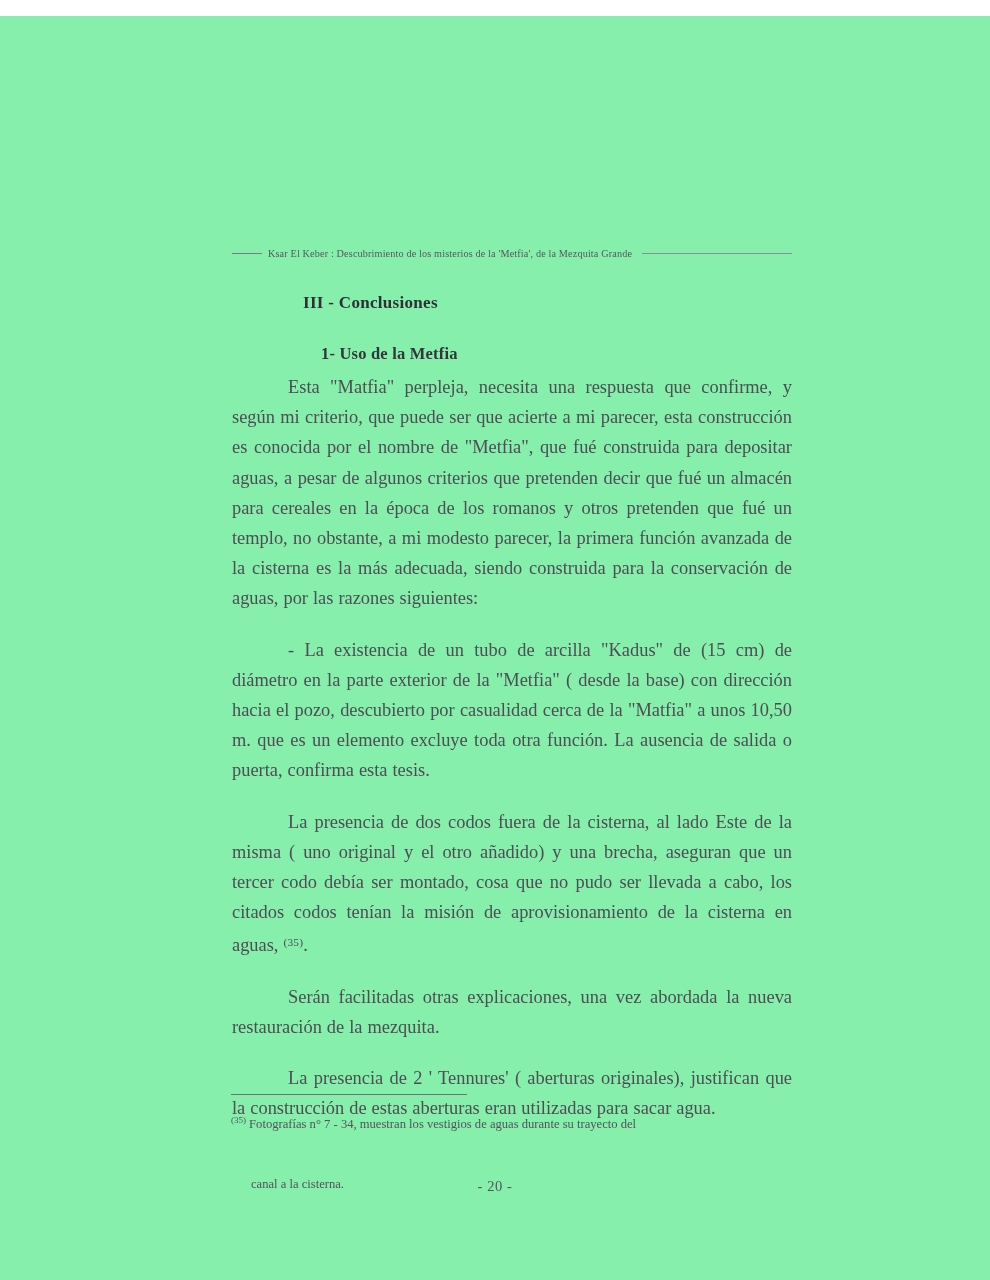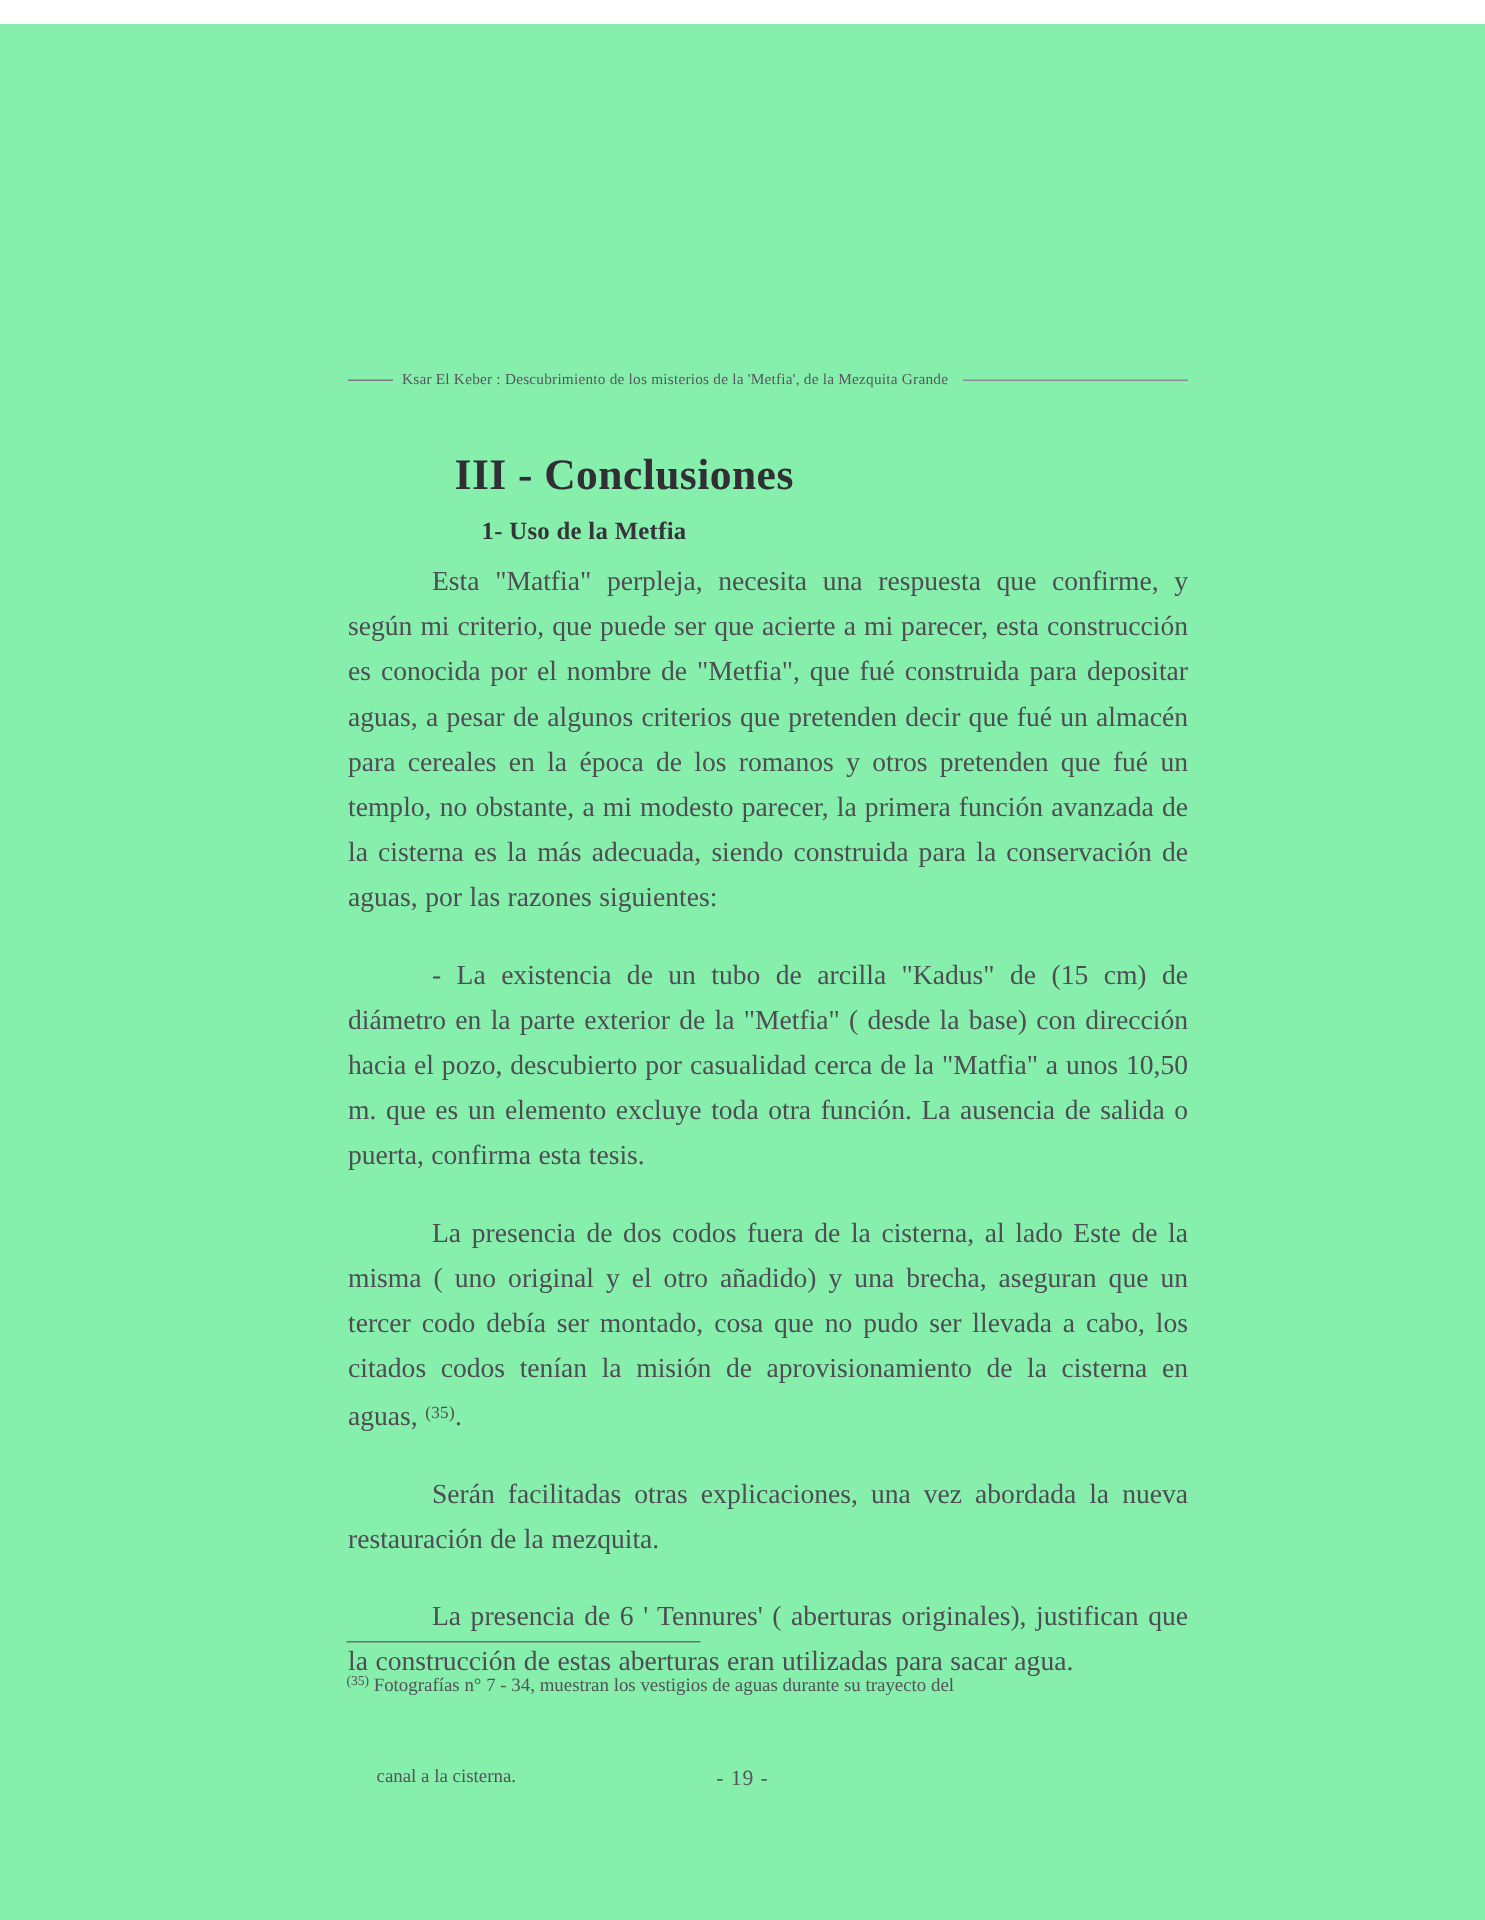--- a/index.html
+++ b/index.html
@@ -55,21 +55,21 @@
     letter-spacing: .15px;
     color: #57575d;
     flex: 0 0 auto;
   }
 
   
   .chapter-title {
     position: absolute;
     left: 303px;
     top: 266px;
-    font-size: 29px;
+    font-size: 17px;
     font-weight: bold;
     color: #2f2f35;
     letter-spacing: .3px;
   }
   .section-title {
     position: absolute;
     left: 299px;
     top: 314px;
     font-size: 16.5px;
     font-weight: bold;
@@ -163,26 +163,26 @@
   <div class="body-block">
 
     <p class="para">Esta "Matfia" perpleja, necesita una respuesta que confirme, y según mi criterio, que puede ser que acierte a mi parecer, esta construcción es conocida por el nombre de "Metfia", que fué construida para depositar aguas, a pesar de algunos criterios que pretenden decir que fué un almacén para cereales en la época de los romanos y otros pretenden que fué un templo, no obstante, a mi modesto parecer, la primera función avanzada de la cisterna es la más adecuada, siendo construida para la conservación de aguas, por las razones  siguientes:</p>
 
     <p class="para">- La existencia de un tubo de arcilla "Kadus" de (15 cm) de diámetro en la parte exterior de la "Metfia" ( desde la base) con dirección hacia el pozo, descubierto por casualidad cerca de la "Matfia" a unos 10,50 m. que es un elemento excluye toda otra función. La ausencia de salida o puerta, confirma esta tesis.</p>
 
     <p class="para"><span>La presencia de dos codos fuera de la cisterna, al lado Este de la misma ( uno original y el otro añadido) y una brecha, aseguran que un tercer codo debía ser montado, cosa que no pudo ser llevada a cabo, los citados codos tenían la misión de aprovisionamiento de la cisterna en aguas, </span><sup>(35)</sup><span>.</span></p>
 
     <p class="para">Serán facilitadas otras explicaciones, una vez abordada la nueva restauración de la mezquita.</p>
 
-    <p class="para">La presencia de 6 ' Tennures' ( aberturas originales), justifican que la construcción de estas aberturas eran utilizadas para sacar agua.</p>
+    <p class="para">La presencia de 2 ' Tennures' ( aberturas originales), justifican que la construcción de estas aberturas eran utilizadas para sacar agua.</p>
 
   </div>
 
   <div class="footnote-rule"></div>
 
   <div class="footnote">
     <span class="fn-marker">(35)</span><span class="fn-body">Fotografías n° 7 - 34, muestran los vestigios de aguas durante su trayecto del</span>
     <span class="fn-cont">canal a la cisterna.</span>
   </div>
 
-  <div class="page-number">- 19 -</div>
+  <div class="page-number">- 20 -</div>
 
 </div>
 
 </body></html>

